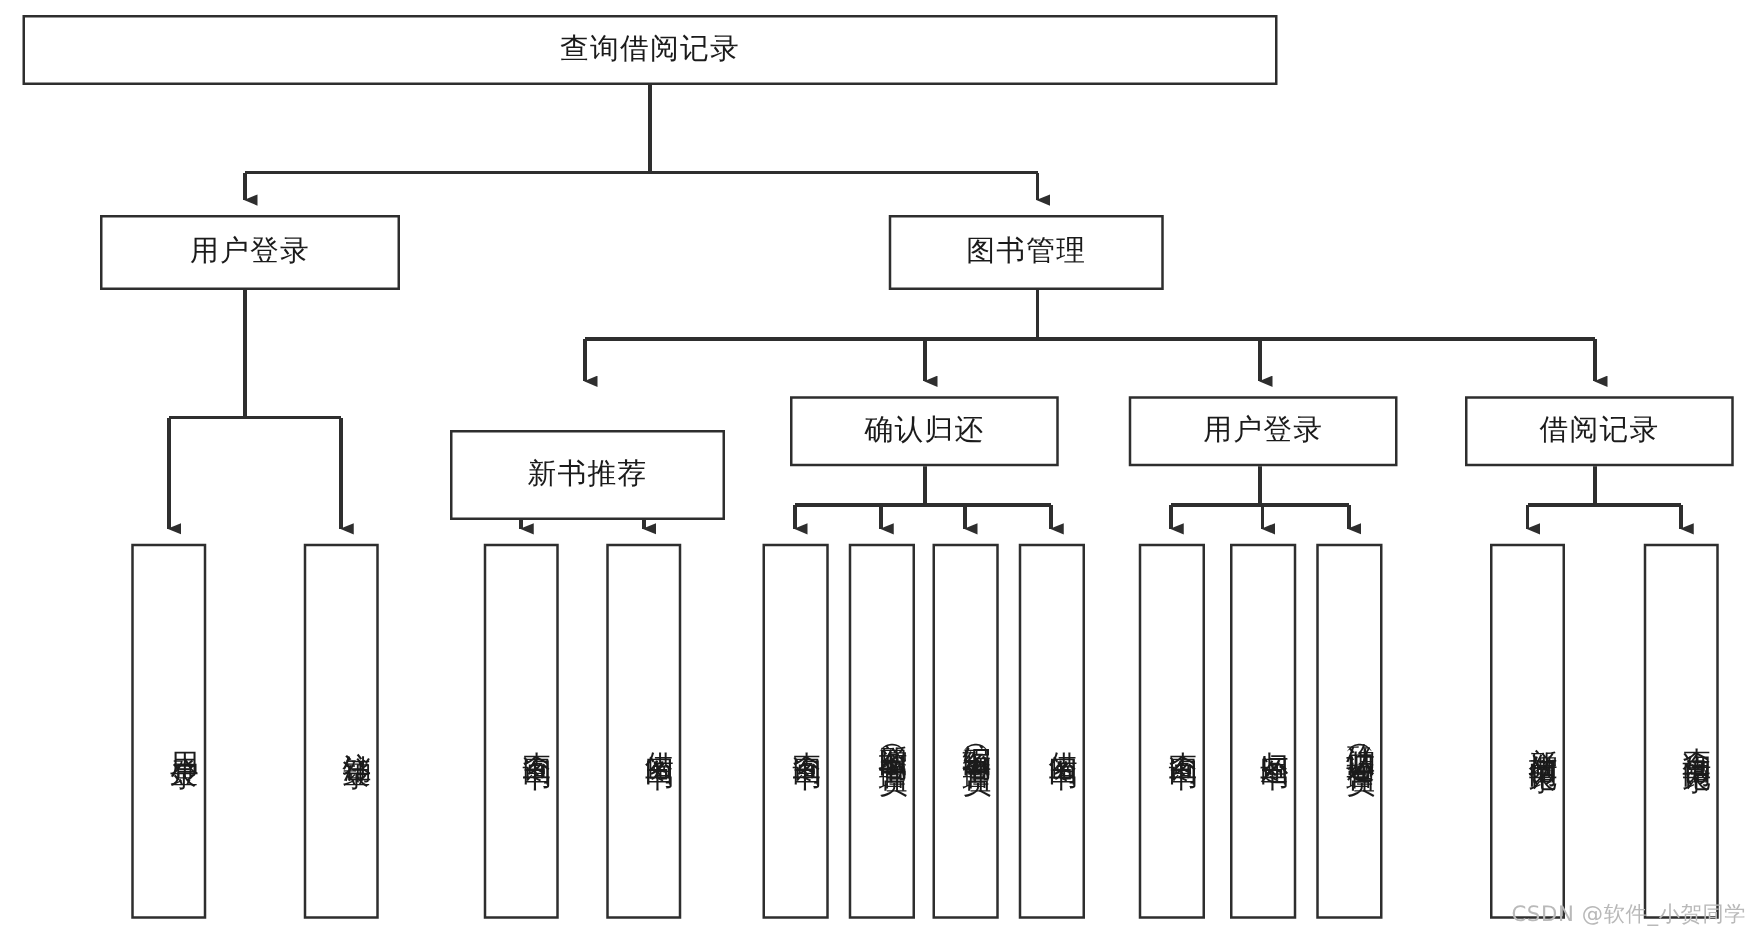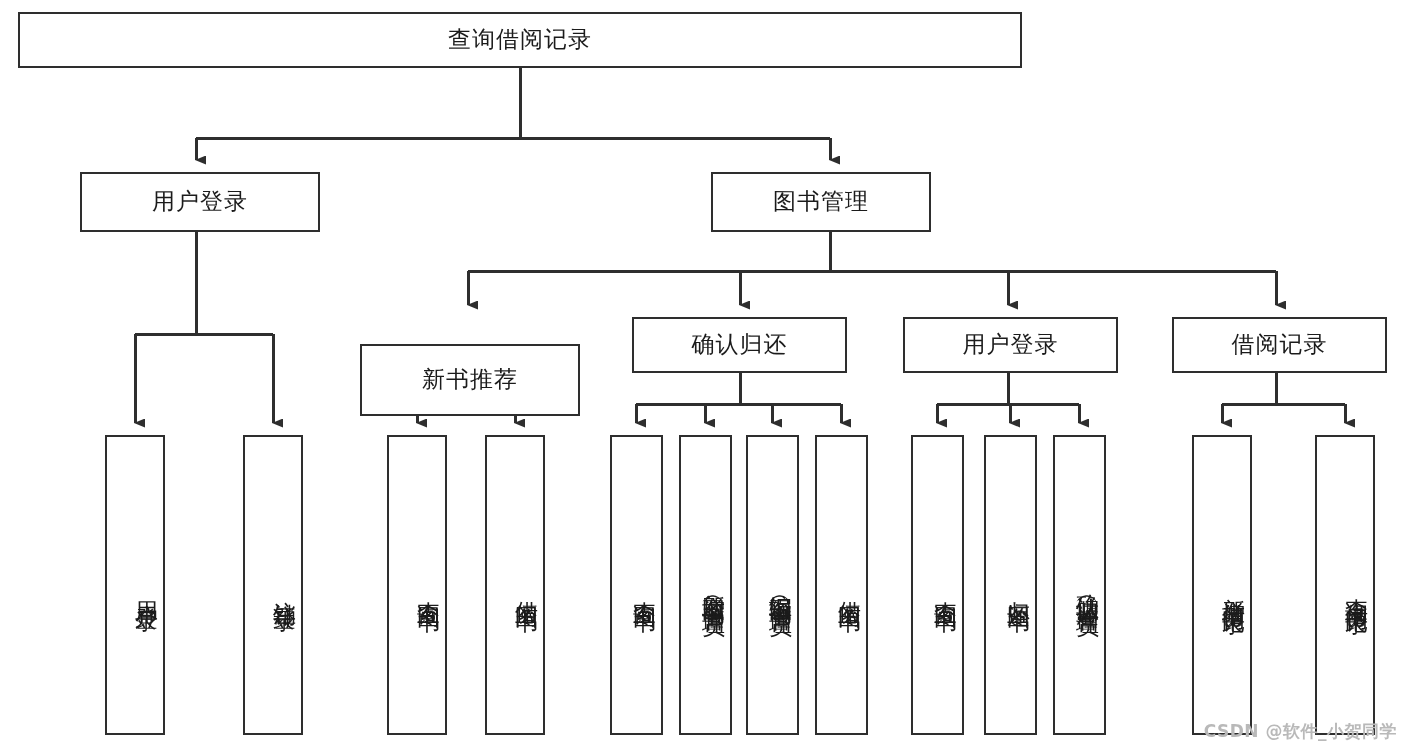--- a/index.html
+++ b/index.html
@@ -56,21 +56,20 @@
   }
   #watermark {
     position: absolute;
     right: 8px;
     bottom: 4px;
     font-size: 17px;
     color: #b9b9b9;
     letter-spacing: 0.5px;
     white-space: nowrap;
     pointer-events: none;
-    font-weight: bold;
   }
 </style>
 </head>
 <body>
 
 <div id="diagram-root">
 
   <svg id="diagram-svg" viewBox="0 0 1405 747" xmlns="http://www.w3.org/2000/svg">
     <defs>
       <marker id="arrowhead" markerWidth="10" markerHeight="11" refX="4.5" refY="10" orient="auto" markerUnits="userSpaceOnUse">

